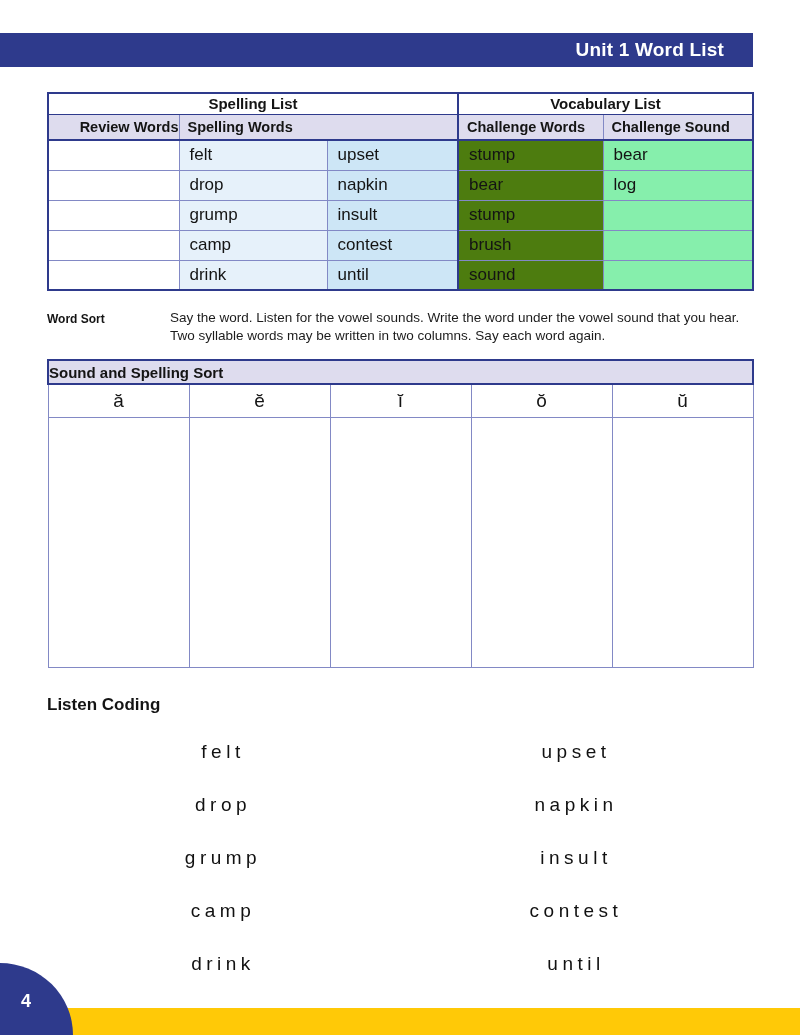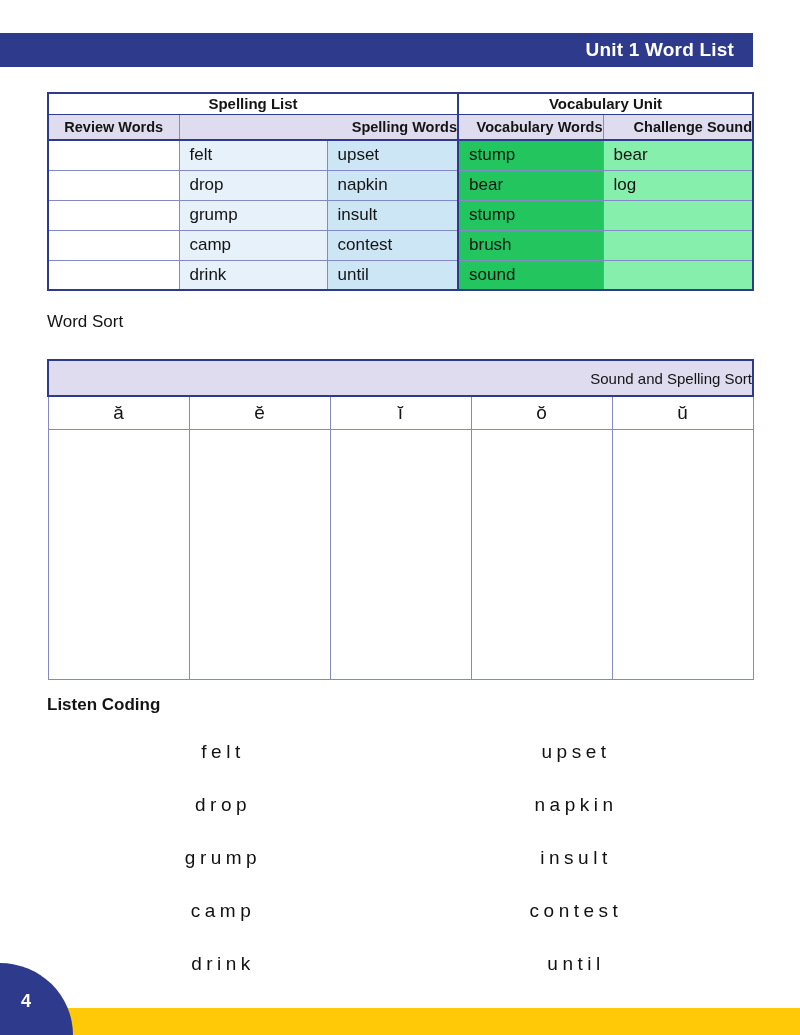--- a/index.html
+++ b/index.html
@@ -11,72 +11,72 @@
     position:relative;
     overflow:hidden;
   }
   .page { position:relative; width:800px; height:1035px; background:#fff; }
 
   
   .title-bar {
     position:absolute; left:0; top:33px; width:753px; height:34px;
     background:#2e3a8c;
     display:flex; align-items:center; justify-content:flex-end;
-    padding-right:19px;
+    padding-right:29px;
   }
   .title-bar .title-text {
     color:#ffffff; font-weight:bold; font-size:19px; letter-spacing:0.2px;
   }
 
   
   .word-table-wrap { position:absolute; left:47px; top:92px; }
   table.word-table {
     border-collapse:collapse; table-layout:fixed; width:705px;
     border:2px solid #2e3a8c;
   }
   table.word-table th, table.word-table td {
     border:1px solid #8289c5; overflow:hidden; white-space:nowrap;
   }
   .group-th {
     height:21px; background:#ffffff; font-size:15px; font-weight:bold;
     text-align:center; border-bottom:1px solid #2e3a8c !important;
   }
   .col-th {
     height:26px; background:#dedcee; font-size:14.5px; font-weight:bold;
-    text-align:right; padding-left:8px;
+    text-align:left; padding-left:8px;
     border-bottom:2px solid #2e3a8c !important;
   }
-  .col-th.center { text-align:center; padding-left:0; }
+  .col-th.center { text-align:right; padding-left:0; }
   table.word-table td { height:30px; font-size:17px; padding-left:10px; }
   .cell-review { background:#ffffff; }
   .cell-sp1    { background:#e6f1fa; }
   .cell-sp2    { background:#cde6f6; }
-  .cell-vocab  { background:#22c55e; }
+  .cell-vocab  { background:#4d7c0f; }
   .cell-chal   { background:#86efac; }
   .divider-right { border-right:2px solid #2e3a8c !important; }
 
   
   .word-sort-heading {
     position:absolute; left:47px; top:312px;
-    font-size:17px; font-weight:normal;
+    font-size:12px; font-weight:bold;
   }
   .word-sort-instructions {
     position:absolute; left:170px; top:309px; width:590px;
     font-size:13.5px; line-height:17.5px; color:#1c1c1c;
   }
 
   
   .sort-table-wrap { position:absolute; left:47px; top:359px; }
   table.sort-table {
     border-collapse:collapse; table-layout:fixed; width:705px;
     border:1px solid #8289c5;
   }
   .sort-title-cell {
-    height:36px; background:#dedcee; border:2px solid #2e3a8c;
-    font-weight:normal; font-size:15px; text-align:right;
+    height:24px; background:#dedcee; border:2px solid #2e3a8c;
+    font-weight:bold; font-size:15px; text-align:left;
   }
   .sort-vowel-cell {
     height:33px; border:1px solid #8289c5; text-align:center; font-size:19px;
   }
   .sort-body-cell { height:250px; border:1px solid #8289c5; background:#fff; }
 
   
   .quick-coding-heading {
     position:absolute; left:47px; top:695px;
     font-size:17px; font-weight:bold;
@@ -115,26 +115,26 @@
       <colgroup>
         <col style="width:131px">
           <col style="width:148px">
           <col style="width:131px">
         <col style="width:145px">
           <col style="width:150px">
       </colgroup>
       <tbody>
           <tr>
         <th class="group-th divider-right" colspan="3">Spelling List</th>
-        <th class="group-th" colspan="2">Vocabulary Unit</th>
+        <th class="group-th" colspan="2">Vocabulary List</th>
       </tr>
       <tr>
         <th class="col-th center">Review Words</th>
         <th class="col-th divider-right" colspan="2">Spelling Words</th>
-        <th class="col-th">Vocabulary Words</th>
+        <th class="col-th">Challenge Words</th>
         <th class="col-th">Challenge Sound</th>
       </tr>
       <tr>
         <td class="cell-review"></td>
         <td class="cell-sp1">felt</td>
         <td class="cell-sp2 divider-right">upset</td>
         <td class="cell-vocab">stump</td>
         <td class="cell-chal">bear</td>
       </tr>
       <tr>
@@ -163,20 +163,24 @@
         <td class="cell-sp1">drink</td>
         <td class="cell-sp2 divider-right">until</td>
         <td class="cell-vocab">sound</td>
         <td class="cell-chal"></td>
       </tr>
     </tbody>
       </table>
   </div>
 
   <div class="word-sort-heading">Word Sort</div>
+  <div class="word-sort-instructions">
+    <div>Say the word. Listen for the vowel sounds. Write the word under the vowel sound that you hear.</div>
+    <div>Two syllable words may be written in two columns. Say each word again.</div>
+  </div>
 
   <div class="sort-table-wrap">
     <table class="sort-table">
       <colgroup>
         <col style="width:141px">
           <col style="width:141px">
           <col style="width:141px">
         <col style="width:141px">
           <col style="width:141px">
       </colgroup>

